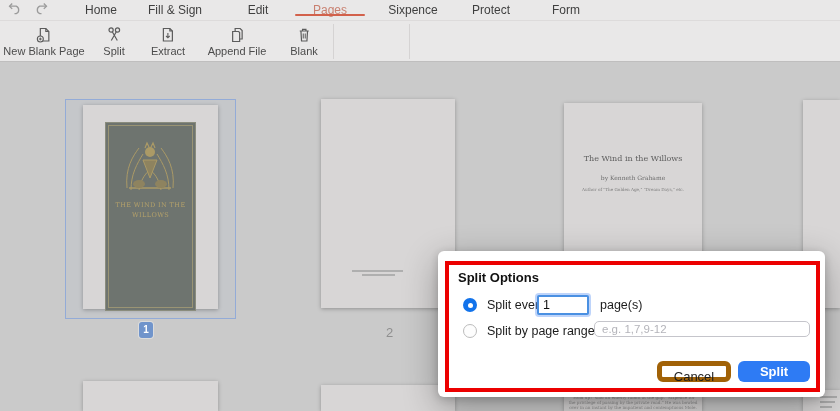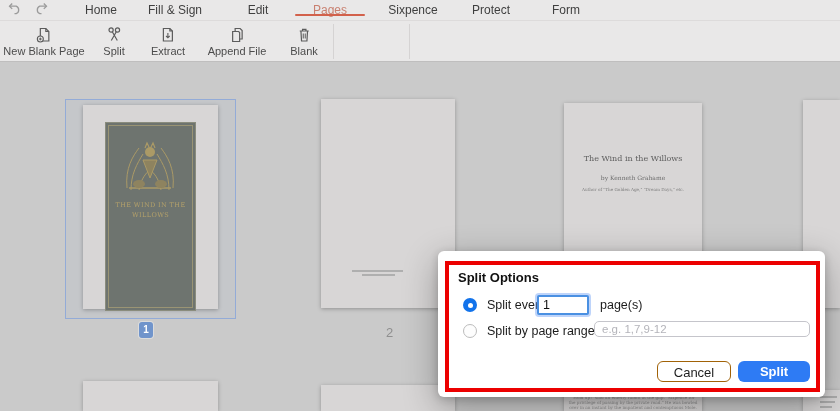--- a/index.html
+++ b/index.html
@@ -83,21 +83,21 @@
   .inp-range{
     position:absolute;left:156px;top:70px;width:207px;height:14px;
     border:1px solid #c5c5cb;border-radius:5px;font-size:11.5px;padding:0 0 0 7px;outline:none;
     font-family:"Liberation Sans",sans-serif;color:#333;
   }
   .inp-range::placeholder{color:#b4b4ba;}
   .btn{
     position:absolute;top:110px;height:21px;border-radius:6px;font-size:13px;text-align:center;
     line-height:21px;cursor:pointer;box-sizing:border-box;
   }
-  .btn-cancel{left:219px;width:74px;background:#fff;border:1px solid #a16207;color:#1d1d1d;}
+  .btn-cancel{left:219px;width:74px;background:#fff;border:5px solid #a16207;color:#1d1d1d;}
   .btn-split{left:300px;width:72px;background:#2e7bf4;color:#fff;font-weight:600;}
 </style>
 </head>
 <body>
 
 <div class="tabbar">
   <svg class="histicon" style="left:8px" viewBox="0 0 14 13">
     <path d="M4.2 1.5 L1.5 4.2 L4.2 6.9" fill="none" stroke="#9b9b9b" stroke-width="1.3"></path>
     <path d="M1.8 4.2 H8.2 A4 4 0 0 1 8.2 11.6 H6.5" fill="none" stroke="#9b9b9b" stroke-width="1.3"></path>
   </svg>

